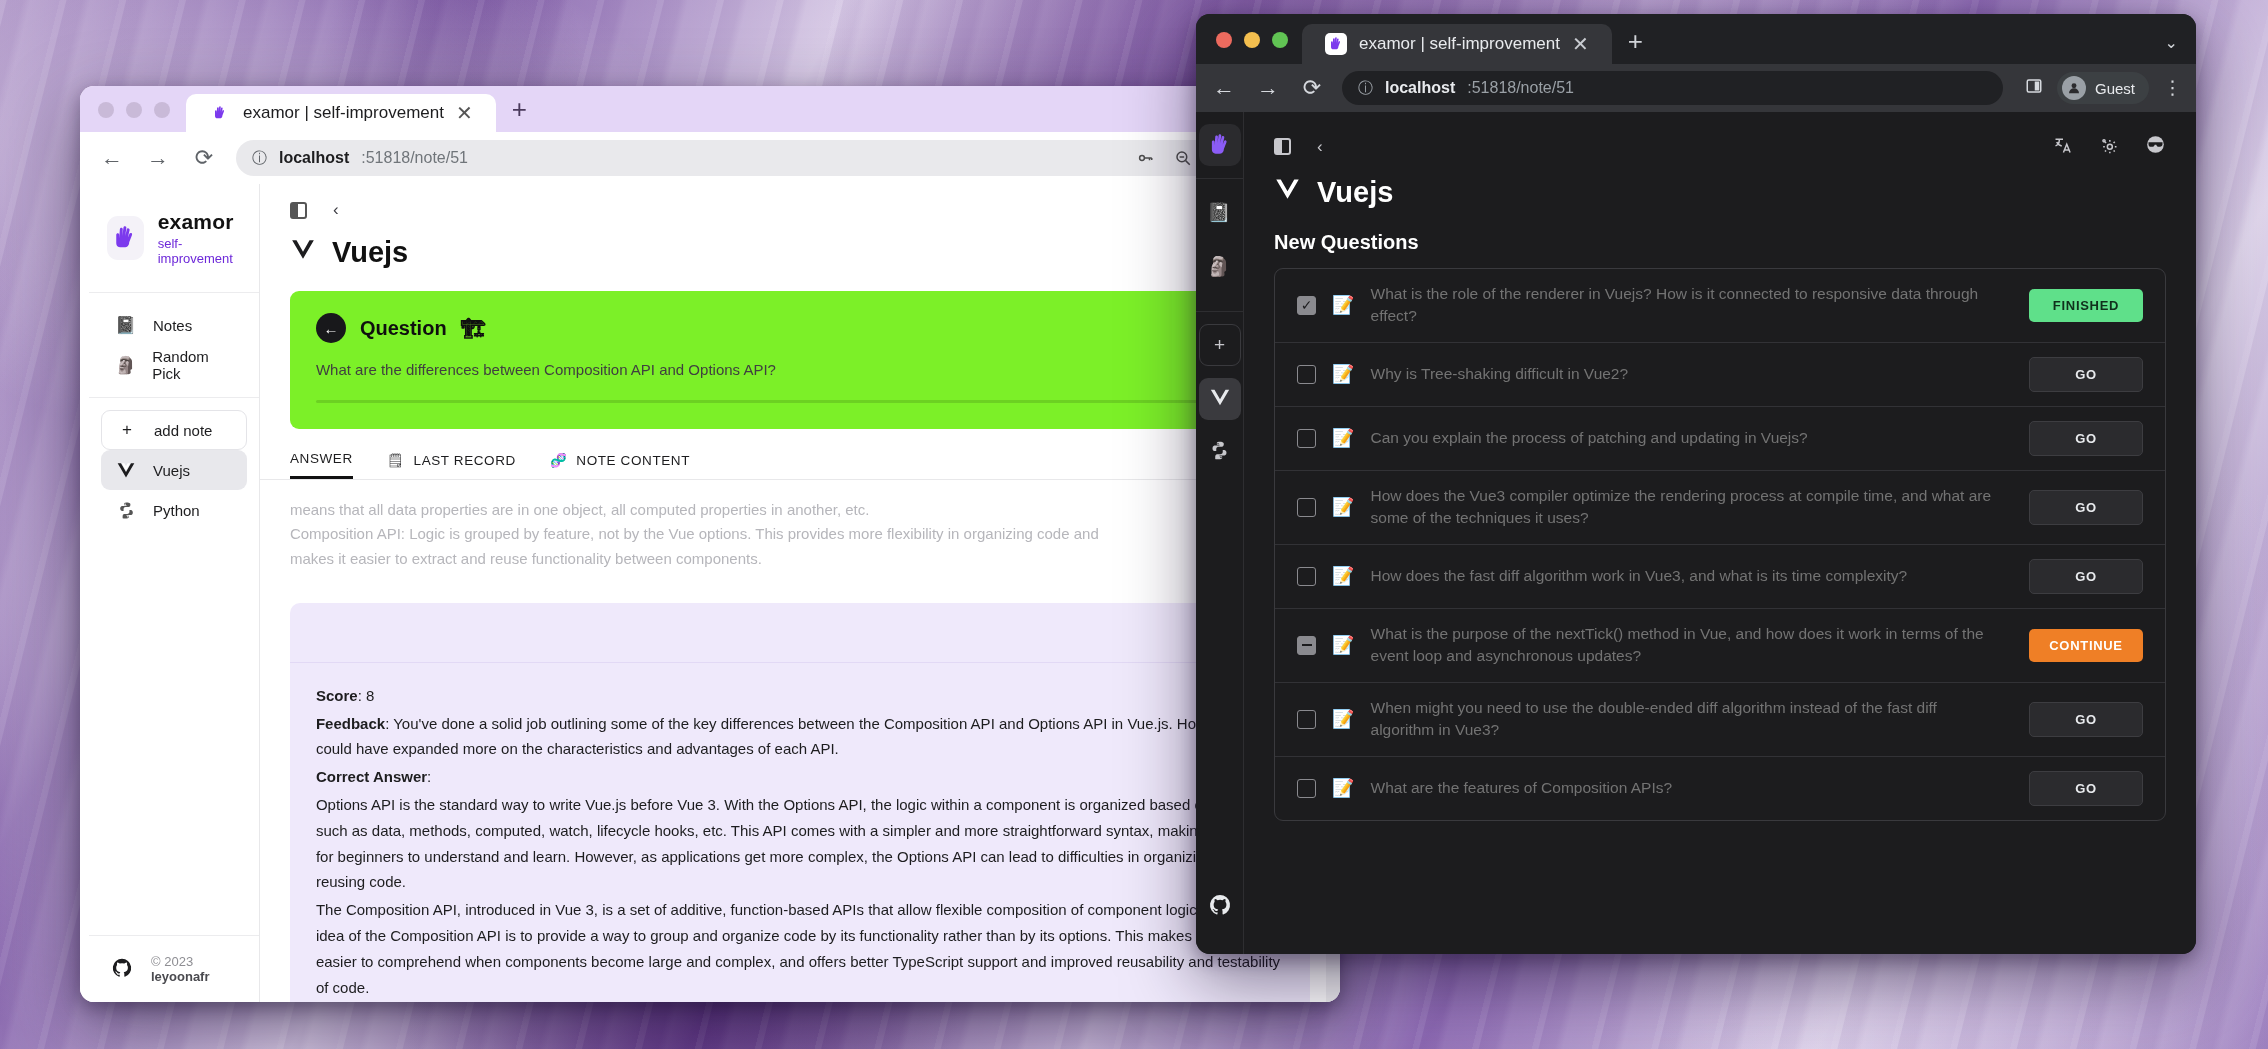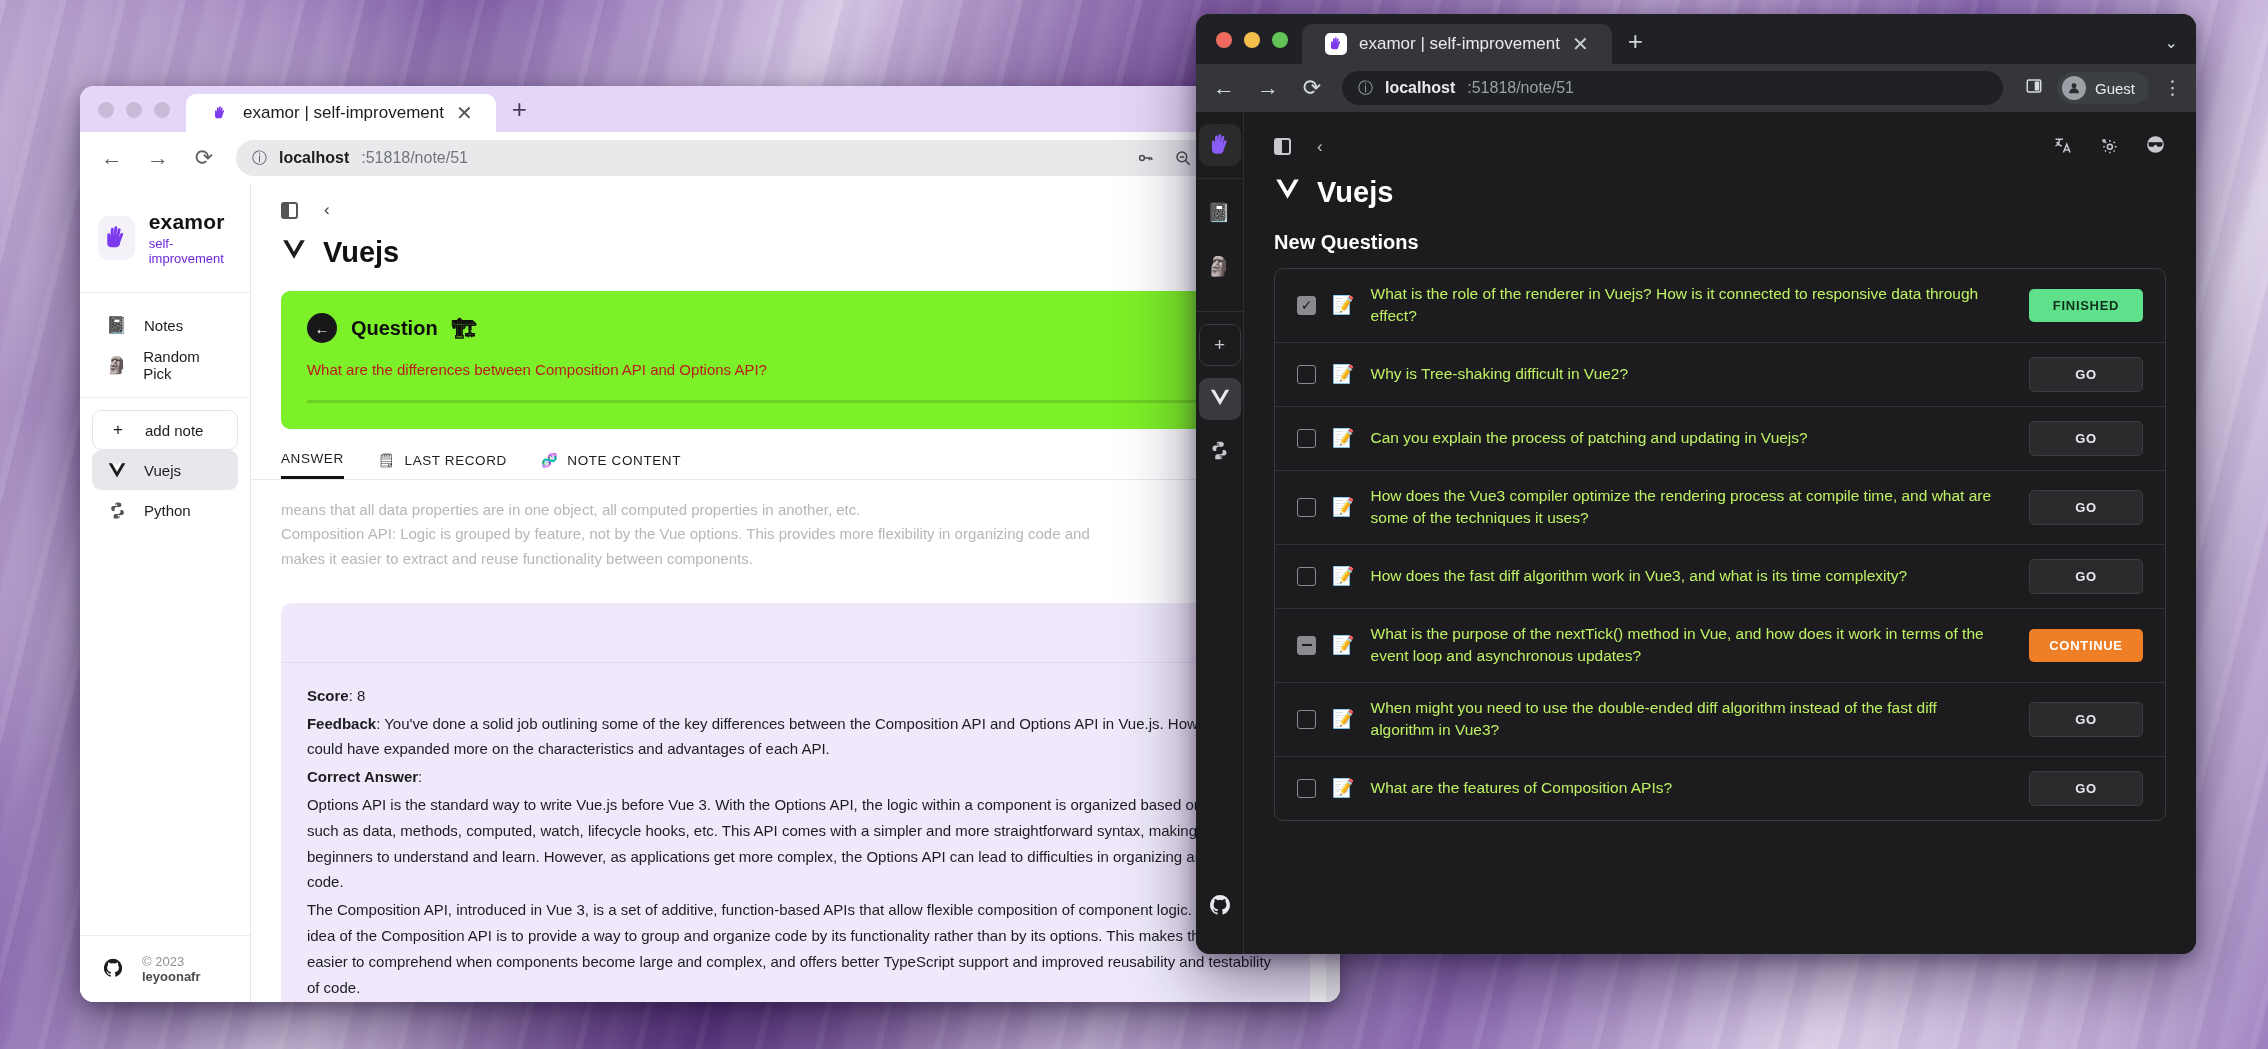--- a/index.html
+++ b/index.html
@@ -52,21 +52,21 @@
   .navbtn{ width:28px;height:28px; display:flex;align-items:center;justify-content:center;
            color:#5f6368; font-size:22px; cursor:pointer; }
   .omnibox{ flex:1 1 auto; height:36px; border-radius:18px; background:#e9e9ec;
             display:flex; align-items:center; gap:12px; padding:0 16px; font-size:16px; }
   .omni-host{ color:#1d1d1f; font-weight:600; }
   .omni-rest{ color:#70757a; }
   .omni-actions{ display:flex; align-items:center; gap:20px; margin-left:auto; color:#4d4d4d; }
   .omni-actions span{ cursor:pointer; display:flex; }
 
   #win-back .page{ position:absolute; left:0; right:0; top:98px; bottom:0;
-                   background:#fff; display:flex; }
+                   background:#fff; display:flex;padding-left:9px; }
 
   
   .bsidebar{ width:238px; border-right:1px solid #e8e8ea; display:flex; flex-direction:column; background:#fff; }
   .brand{ display:flex; gap:14px; align-items:center; padding:26px 18px 26px 18px; border-bottom:1px solid #ececee; }
   .brand-logo{ width:44px; height:44px; border-radius:11px; background:#f4f2f8;
                display:flex; align-items:center; justify-content:center; }
   .brand-name{ font-size:21px; font-weight:700; color:#121212; letter-spacing:.2px; }
   .brand-sub{ font-size:13px; color:#6d28d9; margin-top:2px; }
   .navgroup{ padding:12px 12px; }
   .navgroup.bordered{ border-bottom:1px solid #ececee; }
@@ -83,21 +83,21 @@
   .bmain{ flex:1 1 auto; position:relative; overflow:hidden; }
   .bmain-top{ display:flex; align-items:center; gap:26px; padding:16px 30px 0 30px; color:#3c3c43; }
   .sq-ico{ width:17px;height:17px;border:2px solid #555; border-radius:3px; position:relative; }
   .sq-ico:before{ content:""; position:absolute; left:0; top:0; bottom:0; width:6px; background:#555; }
   .note-title{ display:flex; align-items:center; gap:16px; padding:16px 30px 14px 30px;
                font-size:29px; font-weight:700; color:#111; }
   .qcard{ margin:8px 30px 0 30px; background:#7cf028; border-radius:9px; padding:22px 26px 26px 26px; }
   .qhead{ display:flex; align-items:center; gap:14px; font-size:20px; font-weight:700; color:#0f0f0f; }
   .qback{ width:30px;height:30px;border-radius:50%;background:#18181b;color:#fff;
           display:flex;align-items:center;justify-content:center;font-size:15px;cursor:pointer; }
-  .qtext{ margin-top:18px; font-size:15px; color:#b91c1c; }
+  .qtext{ margin-top:18px; font-size:15px; color:#404040; }
   .qrule{ margin-top:22px; height:3px; background:rgba(0,0,0,.13); border-radius:2px; }
   .tabs{ display:flex; gap:34px; padding:22px 30px 0 30px; border-bottom:1px solid #e8e8ea; }
   .tabitem{ display:flex; align-items:center; gap:9px; font-size:13.5px; letter-spacing:.6px;
             color:#1d1d1f; padding-bottom:10px; cursor:pointer; }
   .tabitem.sel{ border-bottom:3px solid #111; }
   .answer-body{ padding:18px 30px 10px 30px; font-size:15px; line-height:1.62; color:#b6b6bb; }
   .examine{ margin:22px 30px 0 30px; border-radius:10px 10px 0 0; overflow:hidden; background:#efe9fb; }
   .examine-h{ padding:18px 26px; font-size:20px; font-weight:700; color:#111; border-bottom:1px solid #e2d9f5;text-align:right; }
   .examine-b{ padding:20px 26px 30px 26px; font-size:15px; line-height:1.72; color:#1d1d1f; }
   .examine-b p{ margin-bottom:2px; }
@@ -146,21 +146,21 @@
   .qlist{ border:1px solid #3a3a3e; border-radius:9px; overflow:hidden; }
   .qrow{ display:flex; align-items:center; gap:16px; padding:14px 22px;
          border-bottom:1px solid #323236; min-height:62px; }
   .qrow:last-child{ border-bottom:none; }
   .cbox{ width:19px;height:19px;border:1.5px solid #8a8a8f;border-radius:3px; flex:0 0 auto;
          display:flex;align-items:center;justify-content:center; cursor:pointer; }
   .cbox.checked{ background:#8a8a8f; border-color:#8a8a8f; color:#1c1c1e; font-size:14px; }
   .cbox.indet{ background:#8a8a8f; border-color:#8a8a8f; }
   .cbox.indet:after{ content:""; width:10px; height:2px; background:#1c1c1e; }
   .memo{ font-size:18px; flex:0 0 auto; }
-  .qtxt{ flex:1 1 auto; font-size:15.5px; line-height:1.45; color:#bef264; padding-right:18px; }
+  .qtxt{ flex:1 1 auto; font-size:15.5px; line-height:1.45; color:#737373; padding-right:18px; }
   .qbtn{ flex:0 0 auto; min-width:114px; text-align:center; padding:9px 10px; border-radius:5px;
          font-size:13px; font-weight:700; letter-spacing:.7px; cursor:pointer; }
   .qbtn.go{ background:#2b2b2e; color:#e8eaed; border:1px solid #3d3d41; }
   .qbtn.finished{ background:#5fe08a; color:#10301c; }
   .qbtn.continue{ background:#ef7f26; color:#fff; }
 
   
   .scrollbar{ position:absolute; right:0; top:98px; bottom:0; width:14px; background:#f1f1f3; }
   .scrollbar .thumb{ position:absolute; right:3px; top:120px; width:8px; height:170px;
                      background:#c6c6cb; border-radius:4px; }

